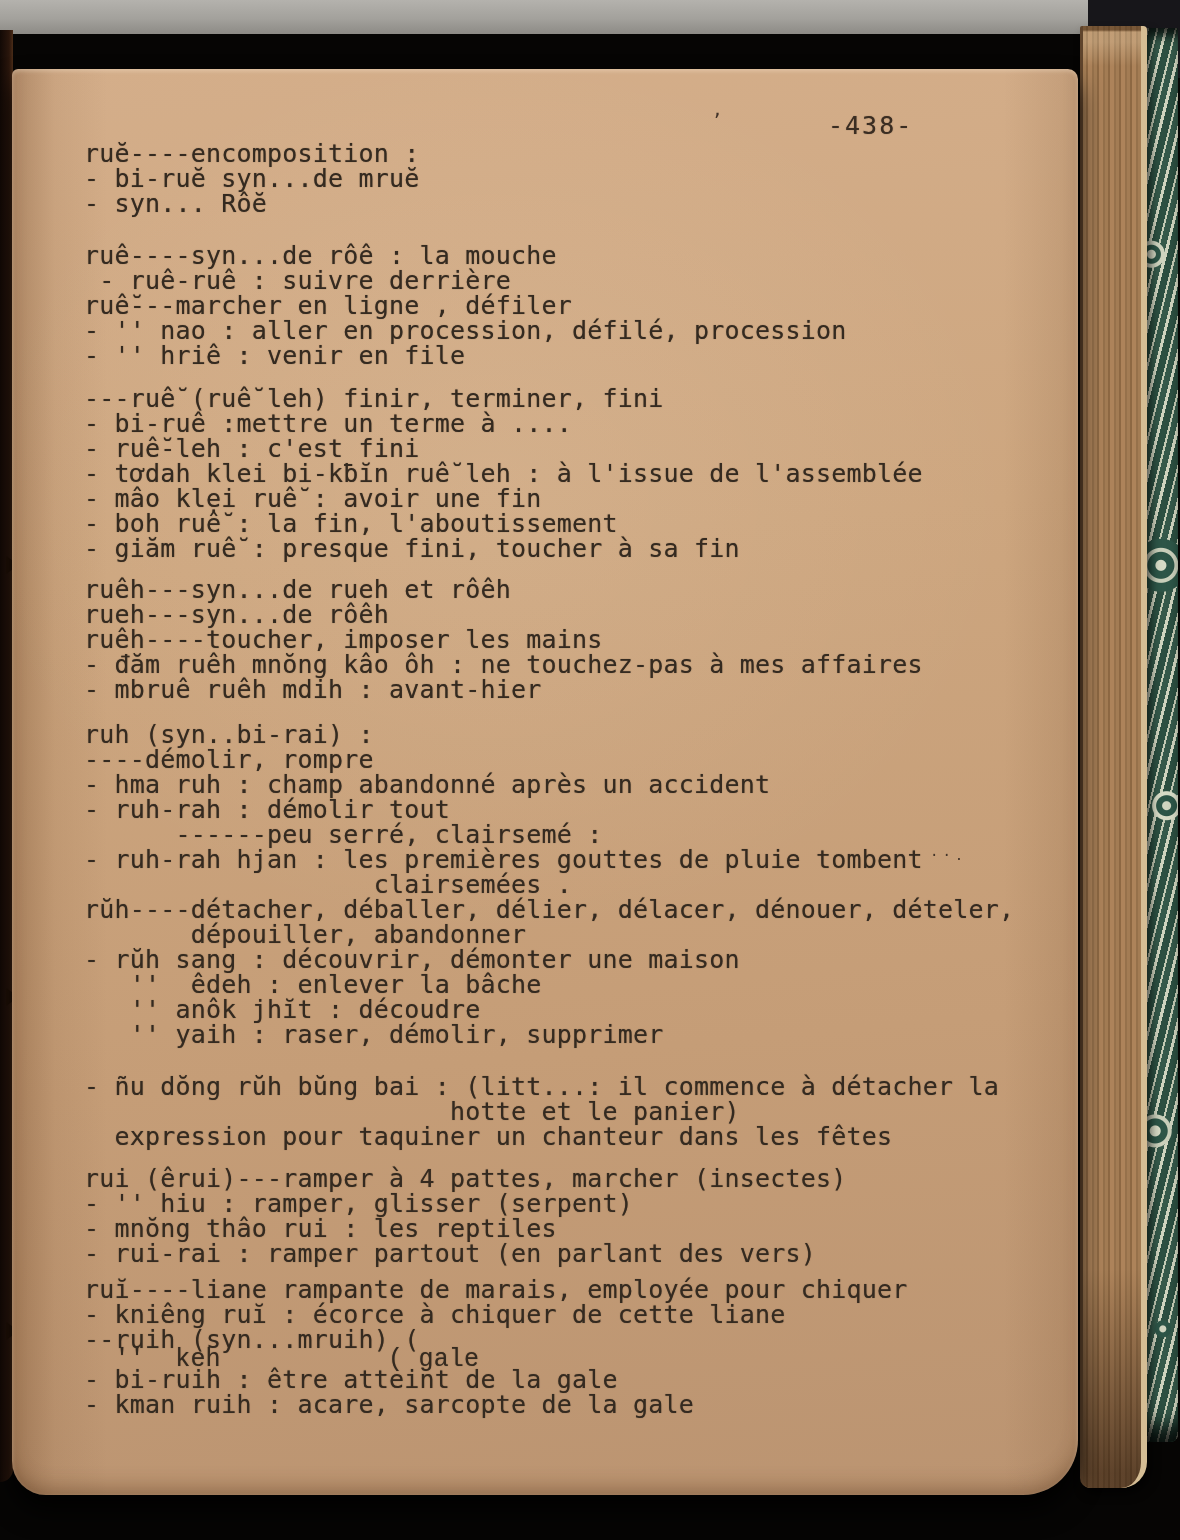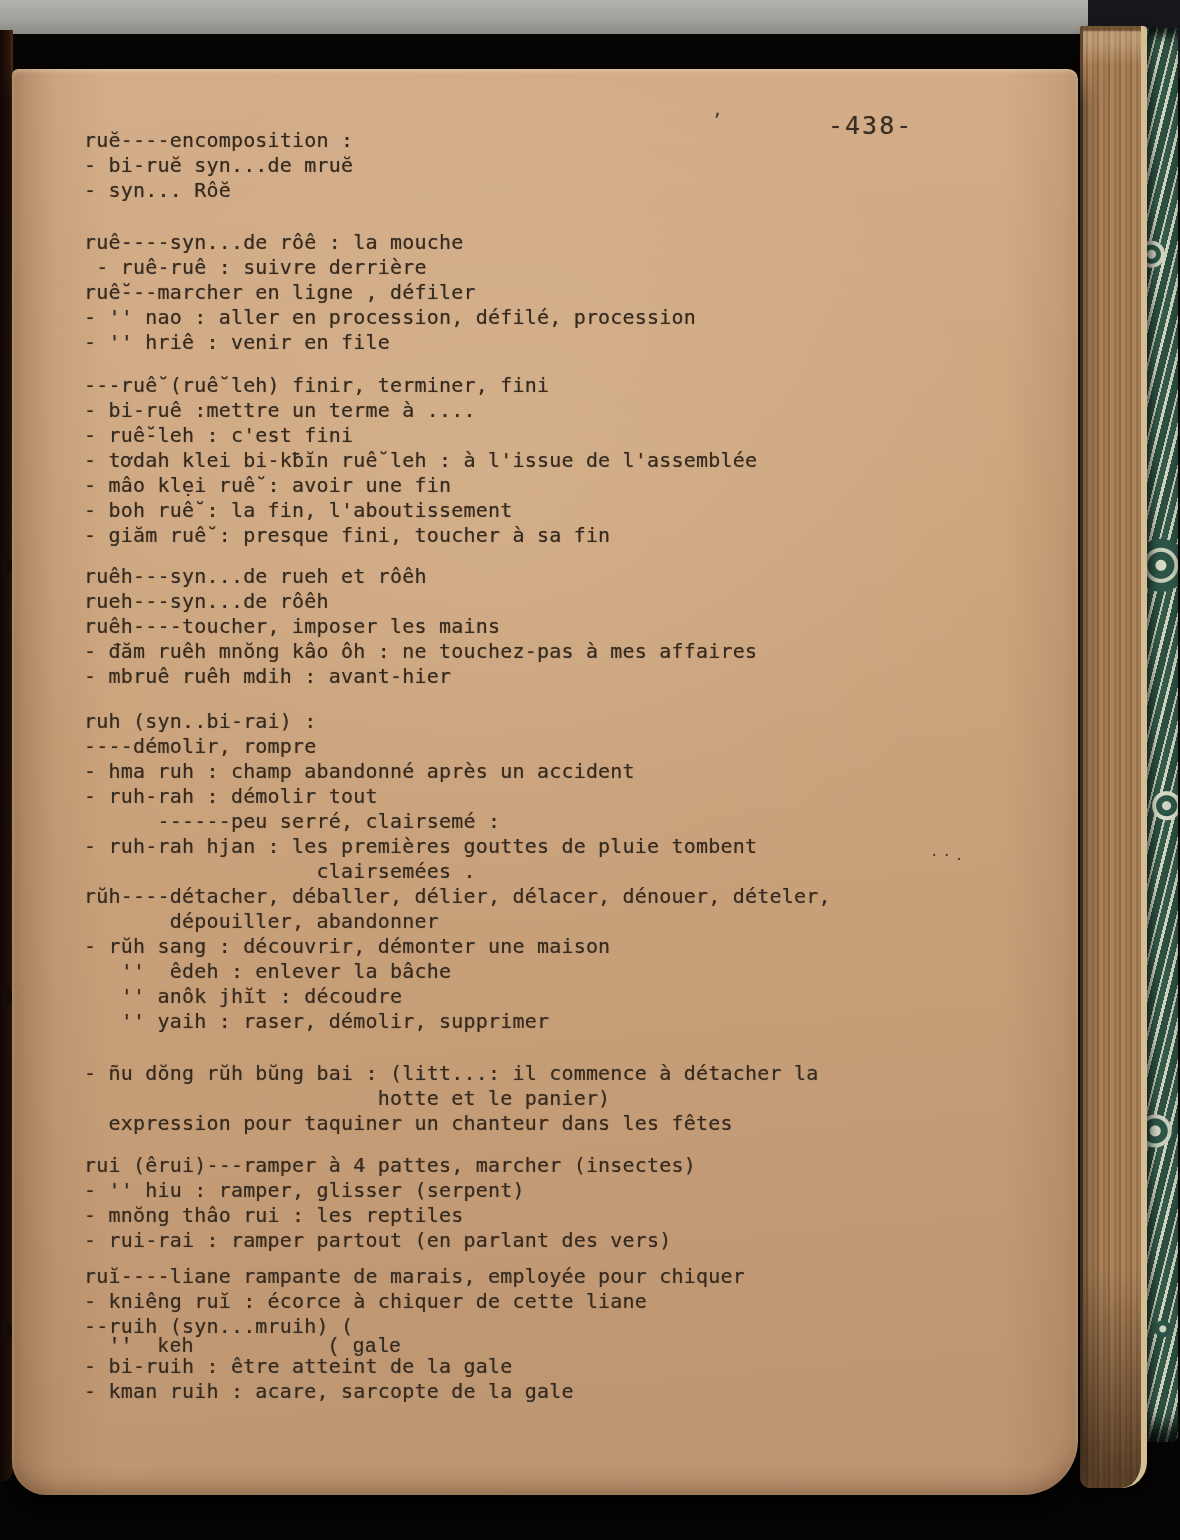--- a/index.html
+++ b/index.html
@@ -48,22 +48,22 @@
           radial-gradient(ellipse 70% 45% at 45% 30%, rgba(255,244,226,.10), rgba(0,0,0,0) 70%),
           linear-gradient(90deg, rgba(90,50,20,.30) 0%, rgba(90,50,20,.08) 4%, rgba(0,0,0,0) 9%, rgba(0,0,0,0) 93%, rgba(90,55,25,.14) 100%),
           linear-gradient(175deg,#d4ae8a 0%,#cda67f 34%,#c59d77 68%,#bb9471 100%);
         border-radius:6px 10px 55px 34px;
         box-shadow:0 16px 26px rgba(0,0,0,.85), inset 0 2px 4px rgba(255,240,220,.35),
                    inset 0 -14px 22px -10px rgba(70,40,15,.45);margin-top:41px;}
 
   .page-number{position:absolute;left:816px;top:42px;font-size:25px;letter-spacing:2px;
         color:#3a2d22;text-shadow:0 0 1px rgba(58,45,34,.6);}
 
-  .content{position:absolute;left:72px;top:59px;width:940px;
-        font-size:20px;line-height:25px;letter-spacing:.2px;white-space:pre;
+  .content{position:absolute;left:72px;top:72px;width:940px;
+        font-size:25px;line-height:25px;letter-spacing:.2px;white-space:pre;
         color:#342a20;text-shadow:0 0 1px rgba(52,40,28,.55);}
   .line{display:block;}
   .section{display:block;}
   .sec1{margin-top:27px}.sec2{margin-top:18px}.sec3{margin-top:16px}
   .sec4{margin-top:20px}.sec5{margin-top:27px}.sec6{margin-top:17px}.sec7{margin-top:11px}
   
   .sec7 .line:nth-child(4){line-height:15px;font-family:Liberation Mono, monospace;}
 
   
   .notch{position:absolute;width:0;height:0;

